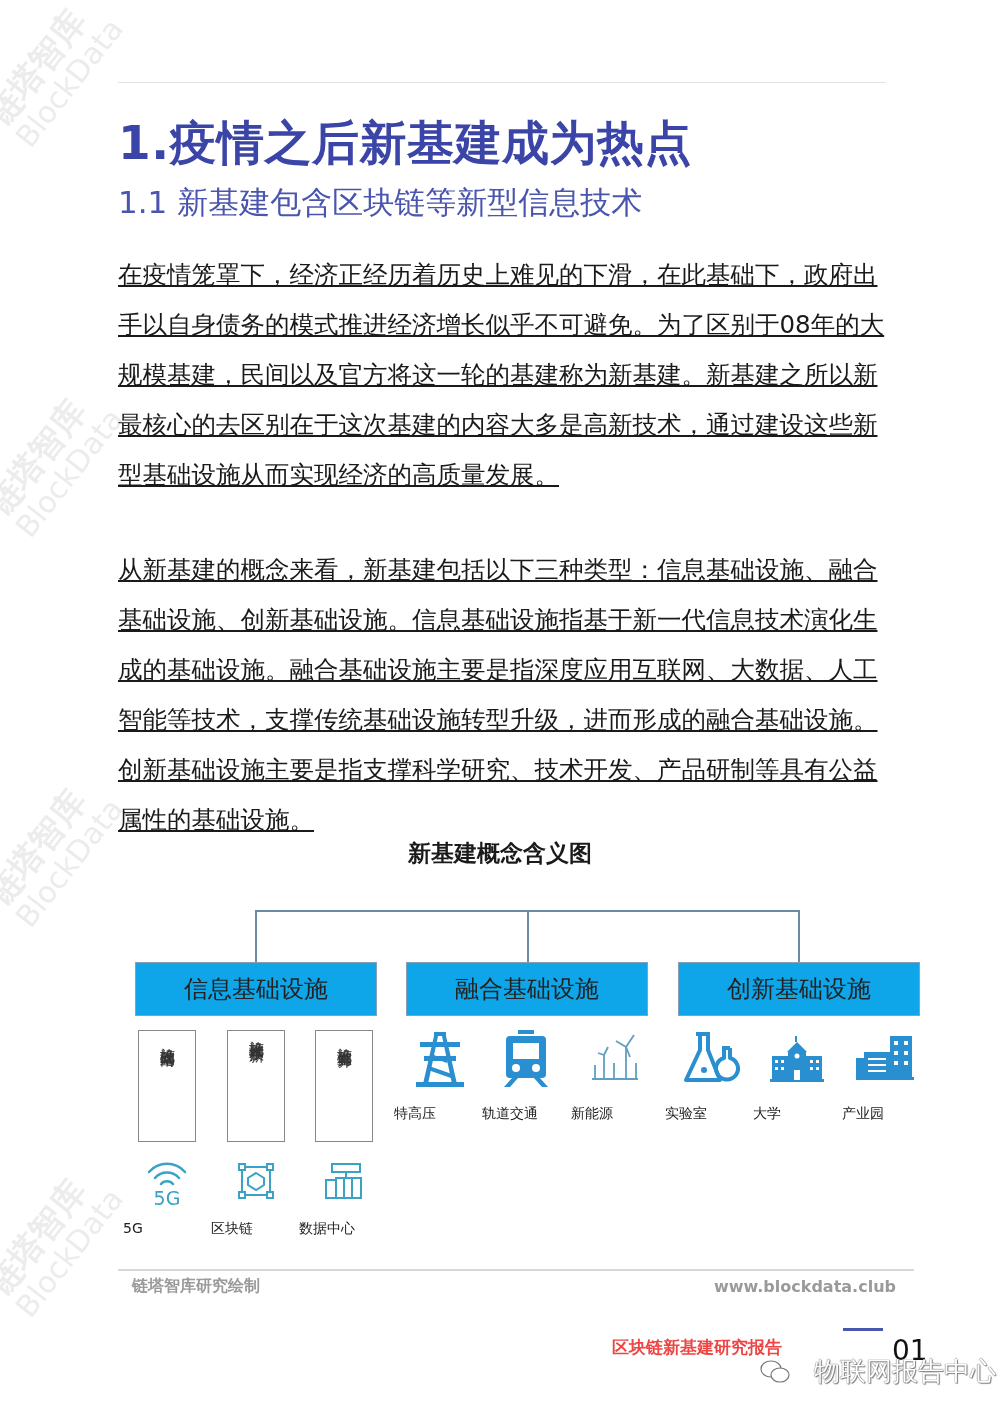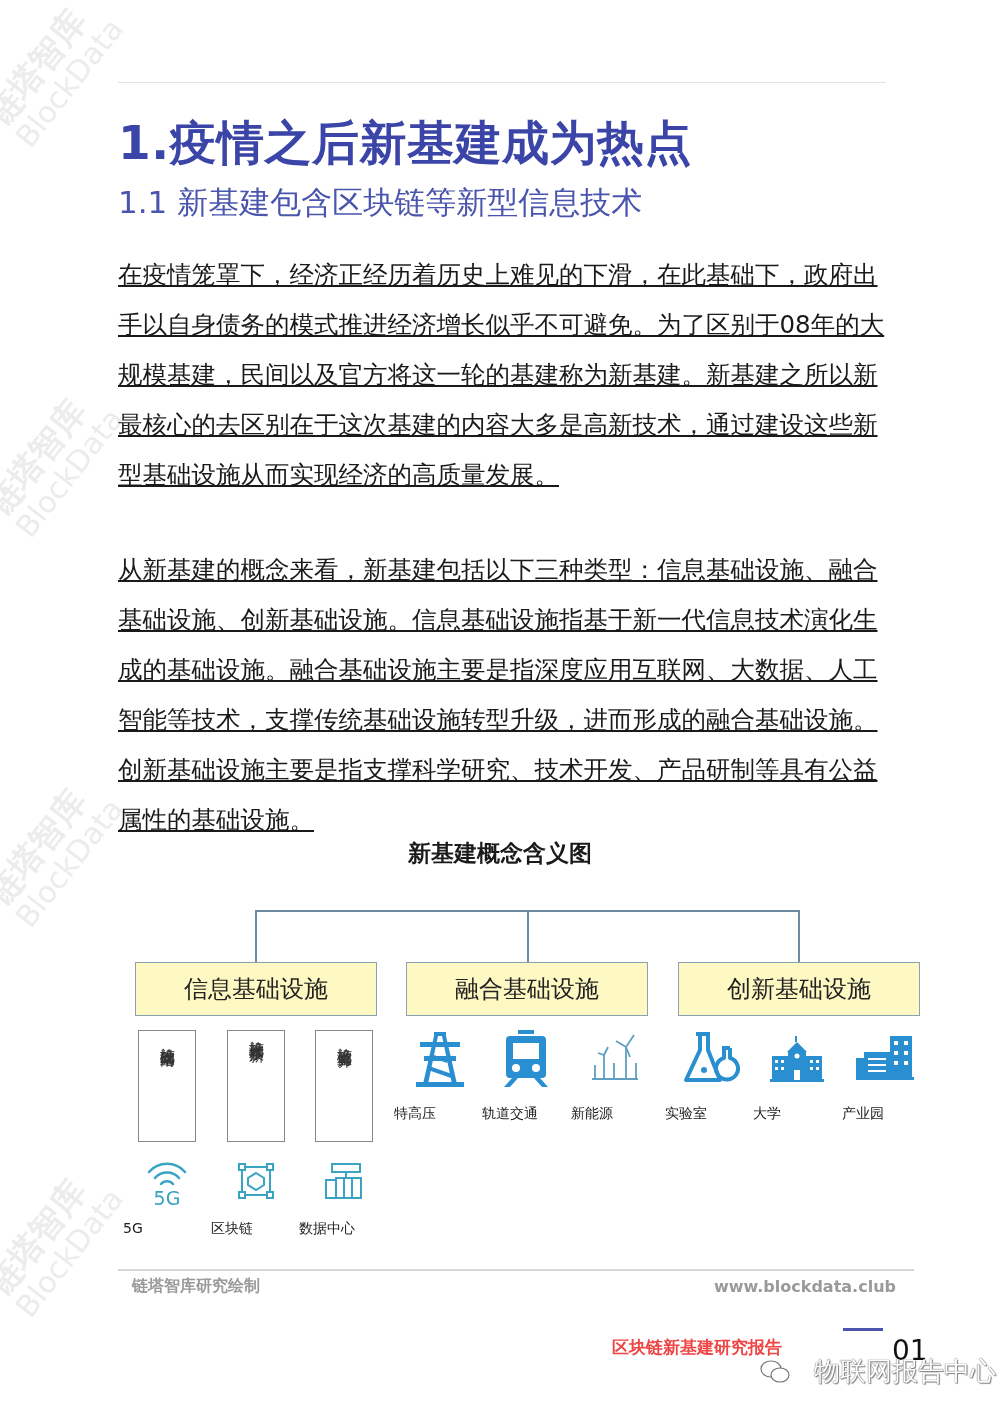--- a/index.html
+++ b/index.html
@@ -8,21 +8,21 @@
   .wm { position:absolute; left:-20px; color:#ececec; font-size:34px; font-weight:bold;
         transform:rotate(-52deg); transform-origin:left top; white-space:nowrap; line-height:1.1; }
   .wm small { display:block; font-size:30px; font-weight:normal; }
   .top-rule { position:absolute; left:118px; top:82px; width:768px; height:1px; background:#e3e3e3; }
   .h1 { position:absolute; left:118px; top:96px; font-size:47px; font-weight:bold; color:#3b45a8; letter-spacing:0.5px;margin-top:16px; }
   .h2 { position:absolute; left:118px; top:182px; font-size:31px; color:#4a55ad; }
   .para { position:absolute; left:118px; width:770px; font-size:24.5px; line-height:50px; color:#1a1a1a;text-decoration:underline; }
   .para p { margin:0; }
   .diagram-title { position:absolute; left:0; width:1000px; top:838px; text-align:center; font-size:23px; font-weight:bold; }
   .line { position:absolute; background:#6d8aa3; }
-  .cat-box { position:absolute; top:962px; height:52px; border:1.5px solid #8aa0b4; background:#fef9c3;
+  .cat-box { position:absolute; top:962px; height:52px; border:1.5px solid #8aa0b4; background:#0ea5e9;
              display:flex; align-items:center; justify-content:center; font-size:24px; color:#222; }
   .sub-box { position:absolute; top:1030px; width:58px; height:112px; border:1.5px solid #888; display:flex;
              justify-content:center; padding-top:10px; box-sizing:border-box; }
   .vtext { writing-mode:vertical-rl; text-orientation:upright; font-size:15px; letter-spacing:-1px; color:#333; }
   .icon { position:absolute; }
   .icon-label { position:absolute; font-size:14px; color:#222; text-align:left; width:90px; }
   .bottom-rule { position:absolute; left:118px; top:1269px; width:796px; height:2px; background:#d8d8d8; }
   .credit { position:absolute; left:132px; top:1276px; font-size:16px; color:#9a9a9a; font-weight:bold; }
   .url { position:absolute; right:104px; top:1277px; font-size:16px; color:#9a9a9a; font-weight:bold; }
   .report-title { position:absolute; left:612px; top:1336px; font-size:17px; font-weight:bold; color:#ef4444; }

